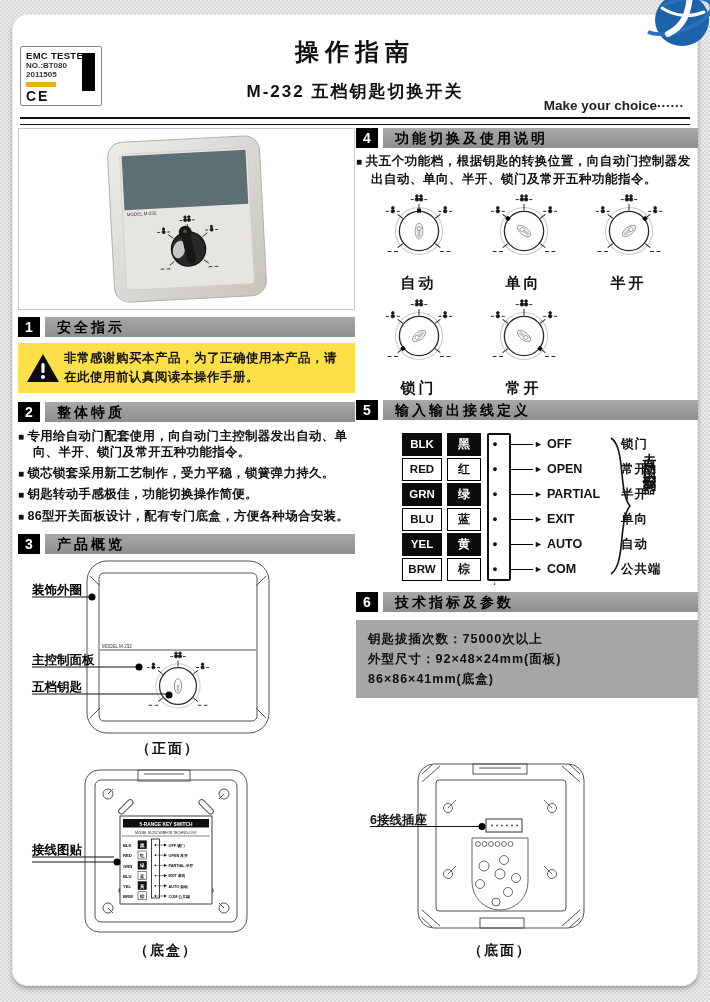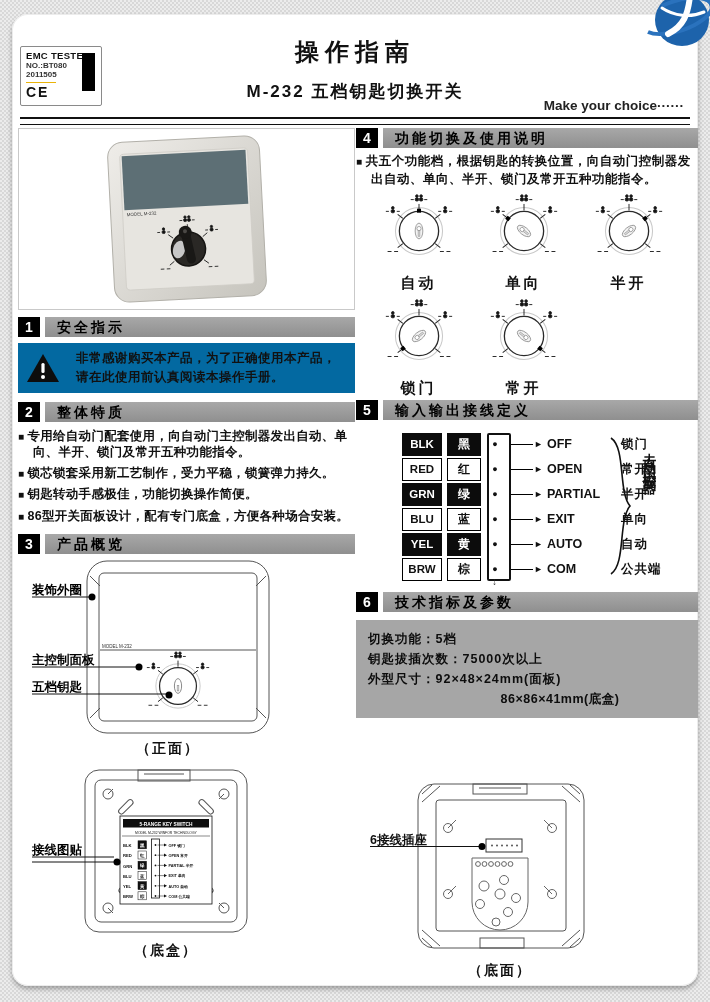--- a/index.html
+++ b/index.html
@@ -17,38 +17,38 @@
   }
   
   .emc{
     position:absolute;left:8px;top:32px;width:82px;height:60px;
     border:1.5px solid #8a8a8a;border-radius:2px;background:#fff;
     padding:3px 5px;box-sizing:border-box;
   }
   .emc .l1{font-size:9.5px;font-weight:bold;letter-spacing:.3px;}
   .emc .l2,.emc .l3{font-size:8px;font-weight:bold;color:#333;}
   .emc .bar{position:absolute;right:6px;top:6px;width:13px;height:38px;background:#000;}
-  .emc .ce{font-size:14px;font-weight:bold;letter-spacing:2px;border-top:1px solid #eab308;width:30px;margin-top:3px;padding-top:1px;}
+  .emc .ce{font-size:14px;font-weight:bold;letter-spacing:2px;border-top:5px solid #eab308;width:30px;margin-top:3px;padding-top:1px;}
   .hdr{position:absolute;left:0;top:22px;width:100%;text-align:center;}
   .hdr .t{font-size:24px;font-weight:bold;letter-spacing:6px;}
   .hdr .s{font-size:17px;font-weight:bold;letter-spacing:2px;margin-top:12px;text-align:center;}
   .tagline{position:absolute;right:14px;top:84px;font-size:13.5px;font-weight:bold;color:#222;margin-left:6px;}
   .rule{position:absolute;left:8px;right:8px;top:103px;height:5px;border-top:2.5px solid #111;border-bottom:1.2px solid #111;}
   .logo{position:absolute;right:-4px;top:-12px;width:76px;height:68px;}
   
   .col-l{position:absolute;left:6px;top:114px;width:337px;}
   .col-r{position:absolute;left:344px;top:114px;width:342px;}
   
   .sec{display:flex;align-items:stretch;height:20px;margin-bottom:4px;}
   .sec .n{width:22px;background:#000;color:#fff;font-size:14px;font-weight:bold;display:grid;place-items:center;margin-right:5px;}
   .sec .b{flex:1;background:linear-gradient(#a8a8a8,#8f8f8f);color:#000;font-size:14px;font-weight:bold;letter-spacing:3px;line-height:20px;padding-left:12px;}
   
   .photo{border:1px solid #c9c9c9;height:180px;display:grid;place-items:center;margin-bottom:7px;background:#fff;}
   
-  .warn{background:#0369a1;display:flex;align-items:center;gap:16px;padding:6px 8px;margin:6px 0 9px 0;}
+  .warn{background:#fde047;display:flex;align-items:center;gap:4px;padding:6px 8px;margin:6px 0 9px 0;}
   .warn svg{flex:0 0 auto;}
   .warn .wt{font-size:12.5px;font-weight:bold;line-height:1.5;letter-spacing:.5px;}
   
   .feat{margin:6px 0 10px 0;}
   .feat div{font-size:12.5px;font-weight:bold;line-height:1.3;margin-bottom:5px;padding-left:15px;text-indent:-15px;letter-spacing:.3px;}
   .feat div::before{content:"■ ";font-size:10px;}
   
   .para{font-size:12.5px;font-weight:bold;line-height:1.45;padding-left:15px;text-indent:-15px;letter-spacing:.5px;margin:4px 0 2px 0;}
   .para::before{content:"■ ";font-size:10px;}
   
@@ -485,21 +485,20 @@
       <div class="vtext">去自动门主控制器</div>
     </div>
 
     
     <div class="sec">
       <span class="n">6</span>
       <span class="b">技术指标及参数</span>
     </div>
     <div class="spec">
 
-        <div>切换功能：5档</div>
 
         <div>钥匙拔插次数：75000次以上</div>
 
         <div>外型尺寸：92×48×24mm(面板)</div>
 
         <div>86×86×41mm(底盒)</div>
 
     </div>
 
     

